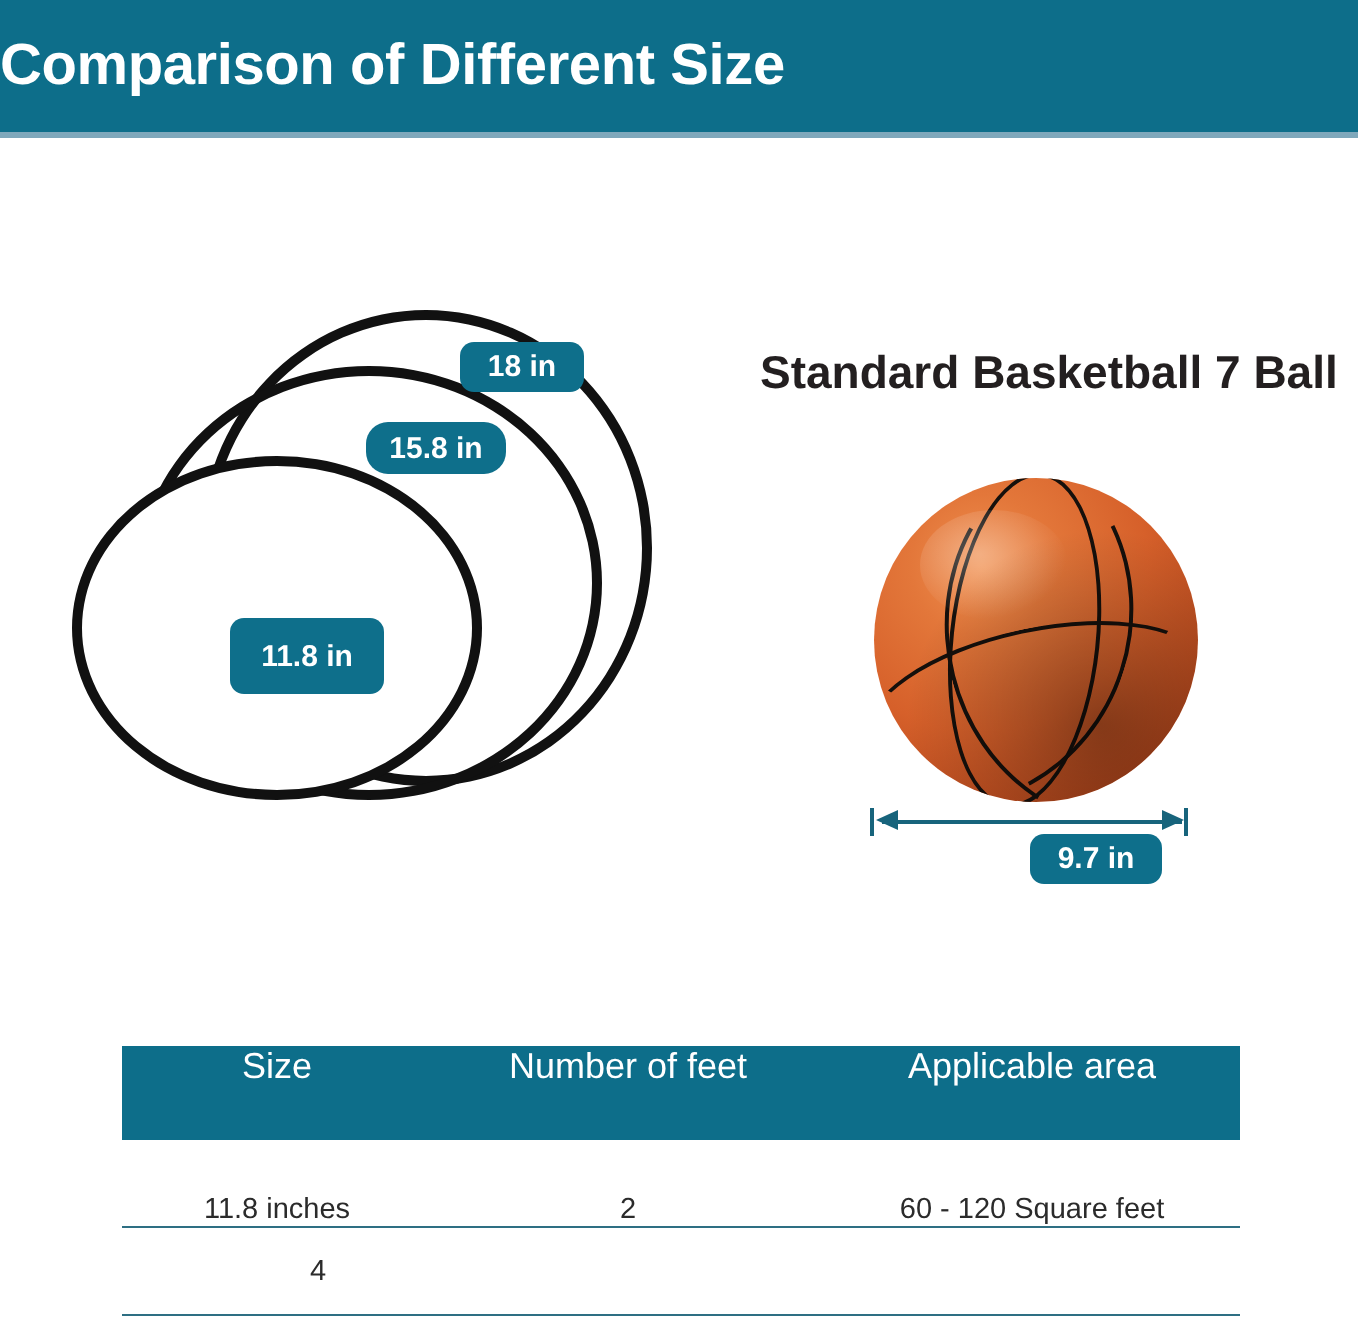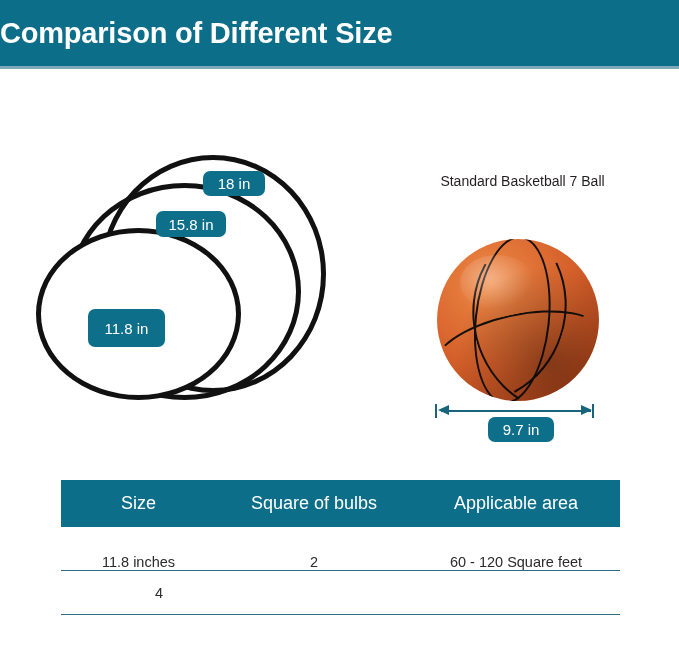--- a/index.html
+++ b/index.html
@@ -60,41 +60,42 @@
     box-sizing: border-box;
   }
   .ring-large  { left: 100px; top: 15px;  width: 226px; height: 238px; }
   .ring-medium { left: 68px;  top: 43px;  width: 233px; height: 217px; }
   .ring-small  { left: 36px;  top: 88px;  width: 205px; height: 172px; background: #ffffff; }
 
   .badge {
     position: absolute;
     background: #0e6f8b;
     color: #ffffff;
-    font-weight: normal;
+    font-weight: bold;
     border-radius: 7px;
     display: flex;
     align-items: center;
     justify-content: center;
     box-sizing: border-box;
     white-space: nowrap;
+    margin-left: 27px;
   }
   .badge-18   { left: 203px; top: 171px; width: 62px;  height: 25px; font-size: 15px; }
-  .badge-158  { left: 156px; top: 211px; width: 70px;  height: 26px; font-size: 15px; }
+  .badge-158  { left: 156px; top: 211px; width: 70px;  height: 26px; font-size: 15px; border-radius: 11px; }
   .badge-118  { left: 88px;  top: 309px; width: 77px;  height: 38px; font-size: 15px; }
 
   
   .ball-title {
     position: absolute;
     left: 380px;
     top: 173px;
     width: 285px;
     text-align: center;
-    font-size: 14px;
-    font-weight: normal;
+    font-size: 23px;
+    font-weight: bold;
     color: #231f20;
     white-space: nowrap;
   }
   .basketball-wrap {
     position: absolute;
     left: 437px;
     top: 239px;
     width: 162px;
     height: 162px;
   }
@@ -199,21 +200,22 @@
   .table-wrap {
     position: absolute;
     left: 61px;
     top: 480px;
     width: 559px;
   }
   .table-head {
     display: flex;
     background: #0d6e8a;
     height: 47px;
-    align-items: center;
+    align-items: flex-start;
+    margin-top: 43px;
   }
   .table-head .cell {
     color: #ffffff;
     font-size: 18px;
     font-weight: normal;
     text-align: center;
   }
   .table-row {
     display: flex;
     height: 43px;
@@ -265,21 +267,21 @@
 <div class="dim-cap dim-cap-left"></div>
 <div class="dim-cap dim-cap-right"></div>
 <div class="dim-line"></div>
 <div class="dim-arrow dim-arrow-left"></div>
 <div class="dim-arrow dim-arrow-right"></div>
 <div class="badge badge-97">9.7 in</div>
 
 <div class="table-wrap">
   <div class="table-head">
     <div class="cell col-size">Size</div>
-    <div class="cell col-bulbs">Square of bulbs</div>
+    <div class="cell col-bulbs">Number of feet</div>
     <div class="cell col-area">Applicable area</div>
   </div>
 
   <div class="table-row first">
     <div class="cell col-size">11.8 inches</div>
     <div class="cell col-bulbs">2</div>
     <div class="cell col-area">60 - 120 Square feet</div>
   </div>
 
 

